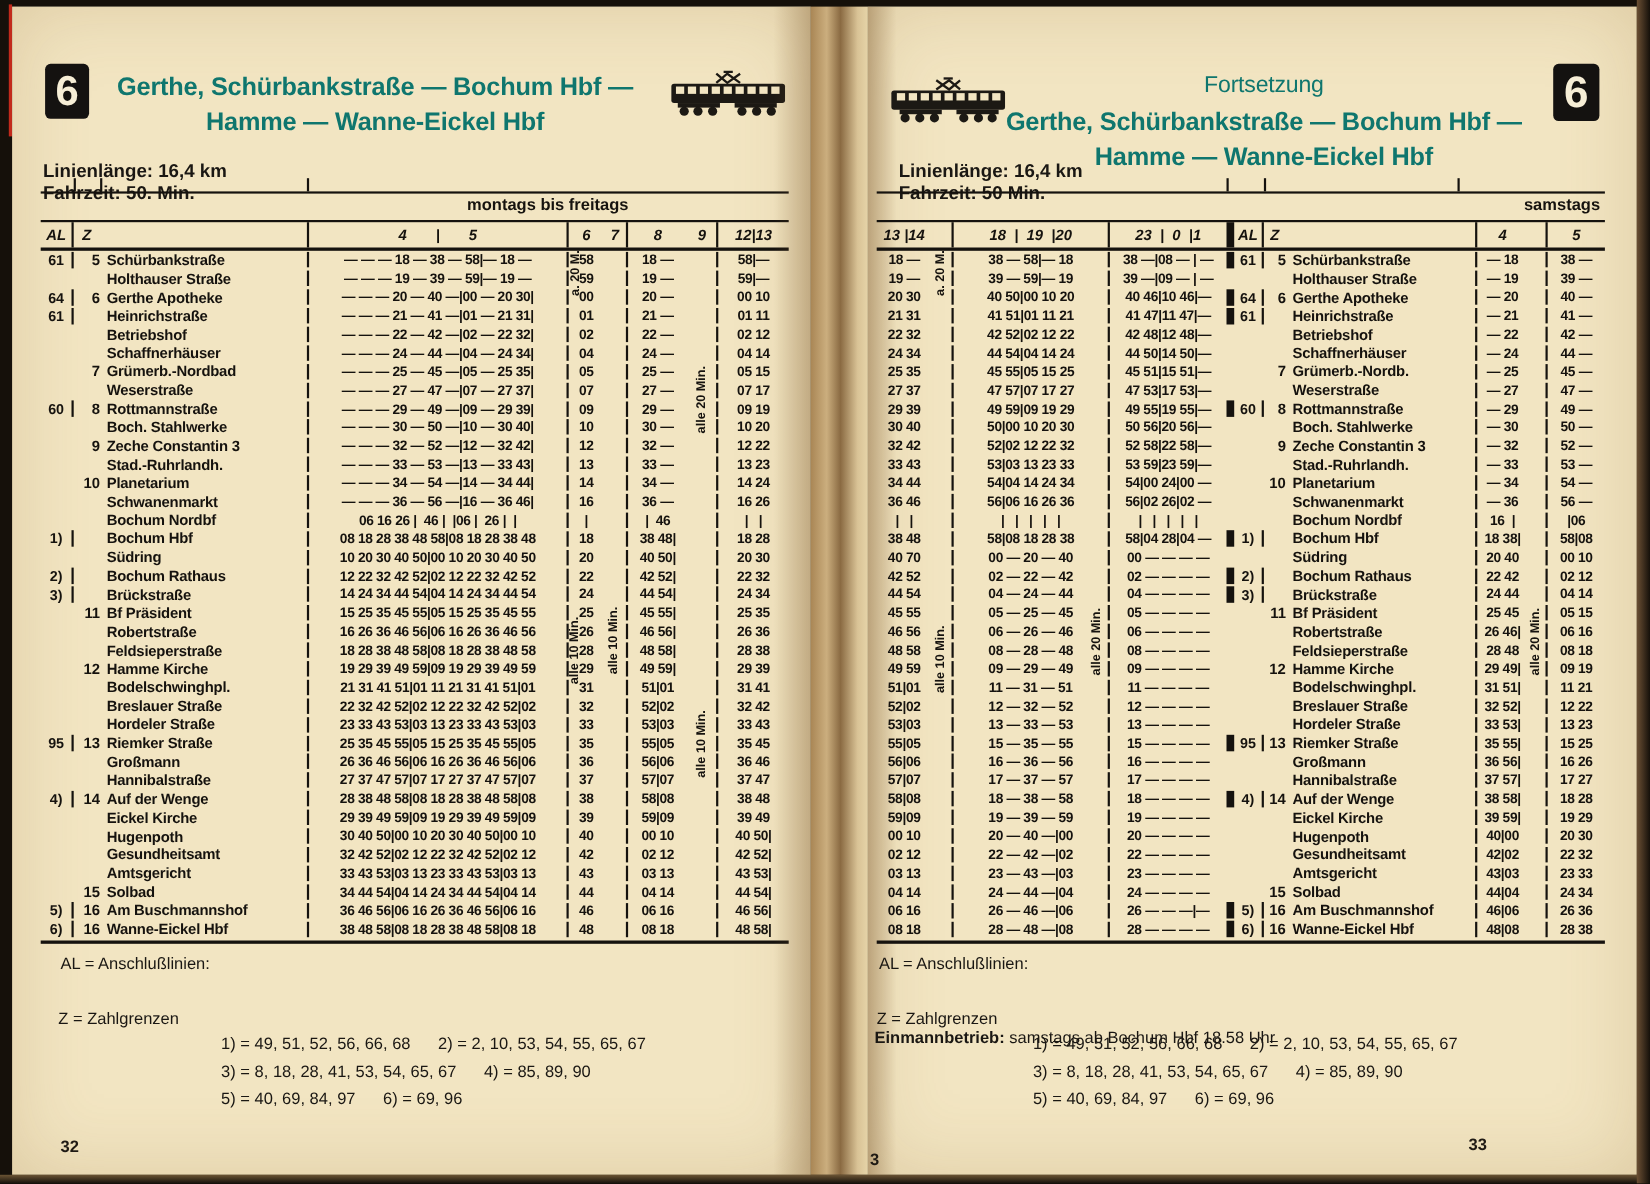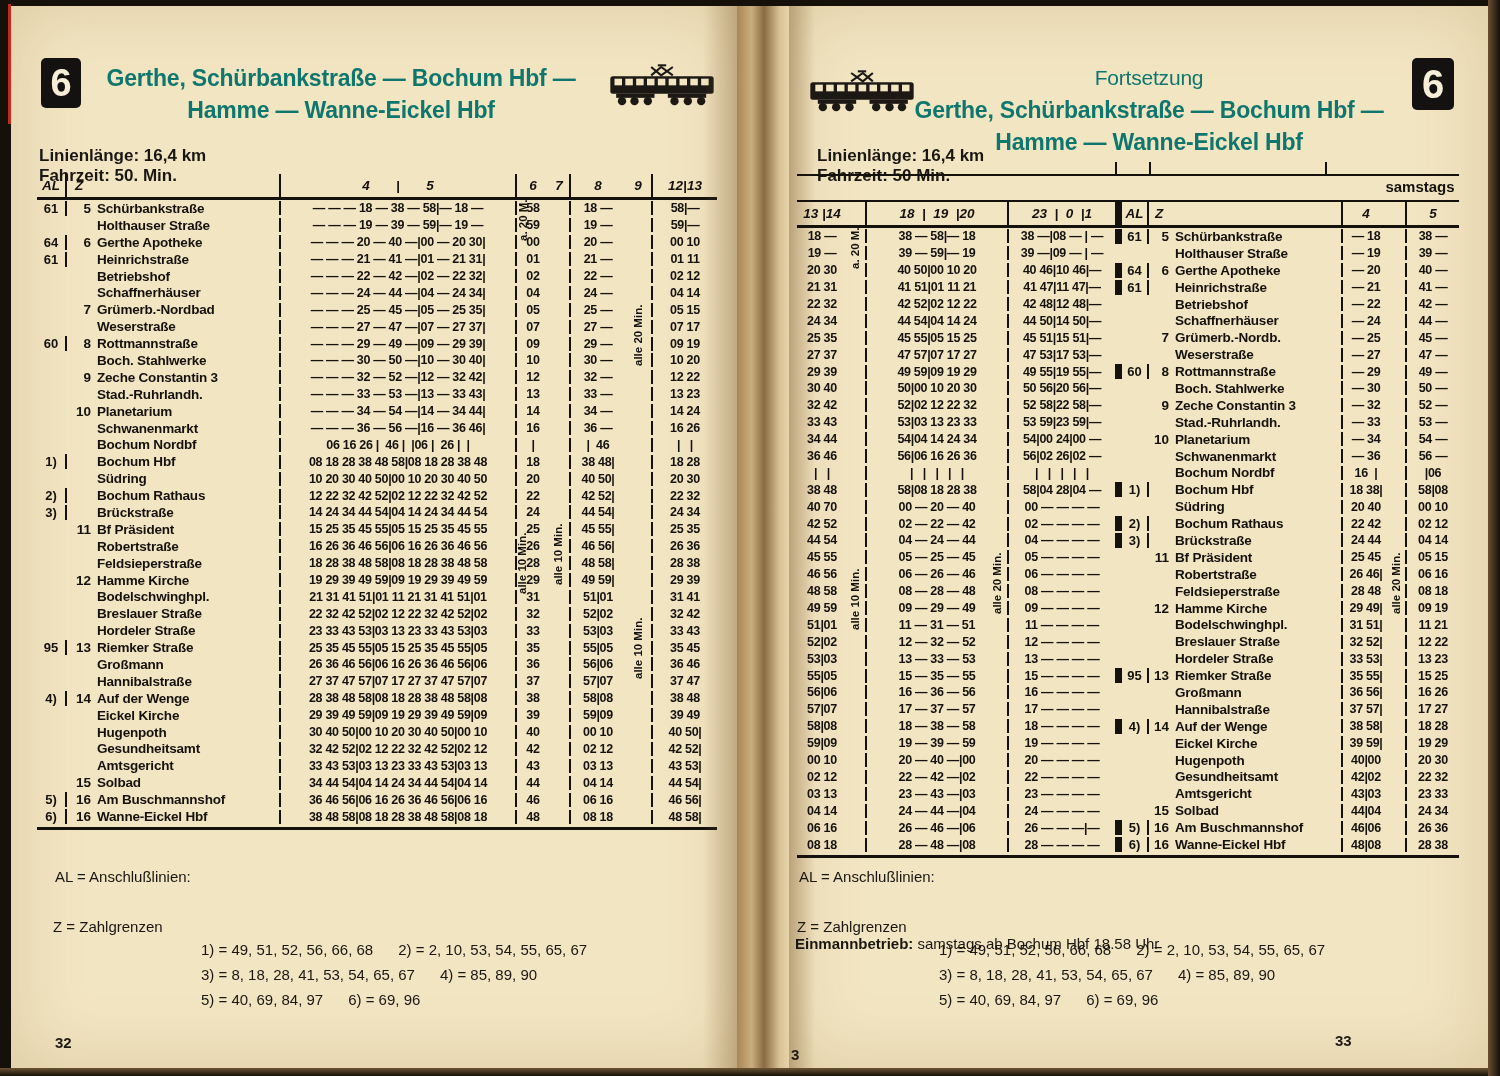--- a/index.html
+++ b/index.html
@@ -126,20 +126,26 @@
           <circle cx="112" cy="47" r="5"></circle>
       </g>
     </svg>
   </div>
   <div class="meta">
     <span>Linienlänge: 16,4 km</span>
     <span>Fahrzeit: 50. Min.</span>
   </div>
 
   <div class="tbl tbl-l">
+    <div class="band1">
+      <div class="tick" style="left:30px;"></div>
+      <div class="tick" style="left:54px;"></div>
+      <div class="tick" style="left:242px;"></div>
+      <span class="svc">montags bis freitags</span>
+    </div>
     <div class="band2 colsL">
       <div class="c bR25 hh">AL</div>
       <div class="c hh">Z</div>
       <div class="c hh"></div>
       <div class="c bL25 hh">4       |       5</div>
       <div class="c bL2 hh">6</div>
       <div class="c hh">7</div>
       <div class="c bL2 hh">8</div>
       <div class="c hh">9</div>
       <div class="c bL2 hh">12|13</div>

